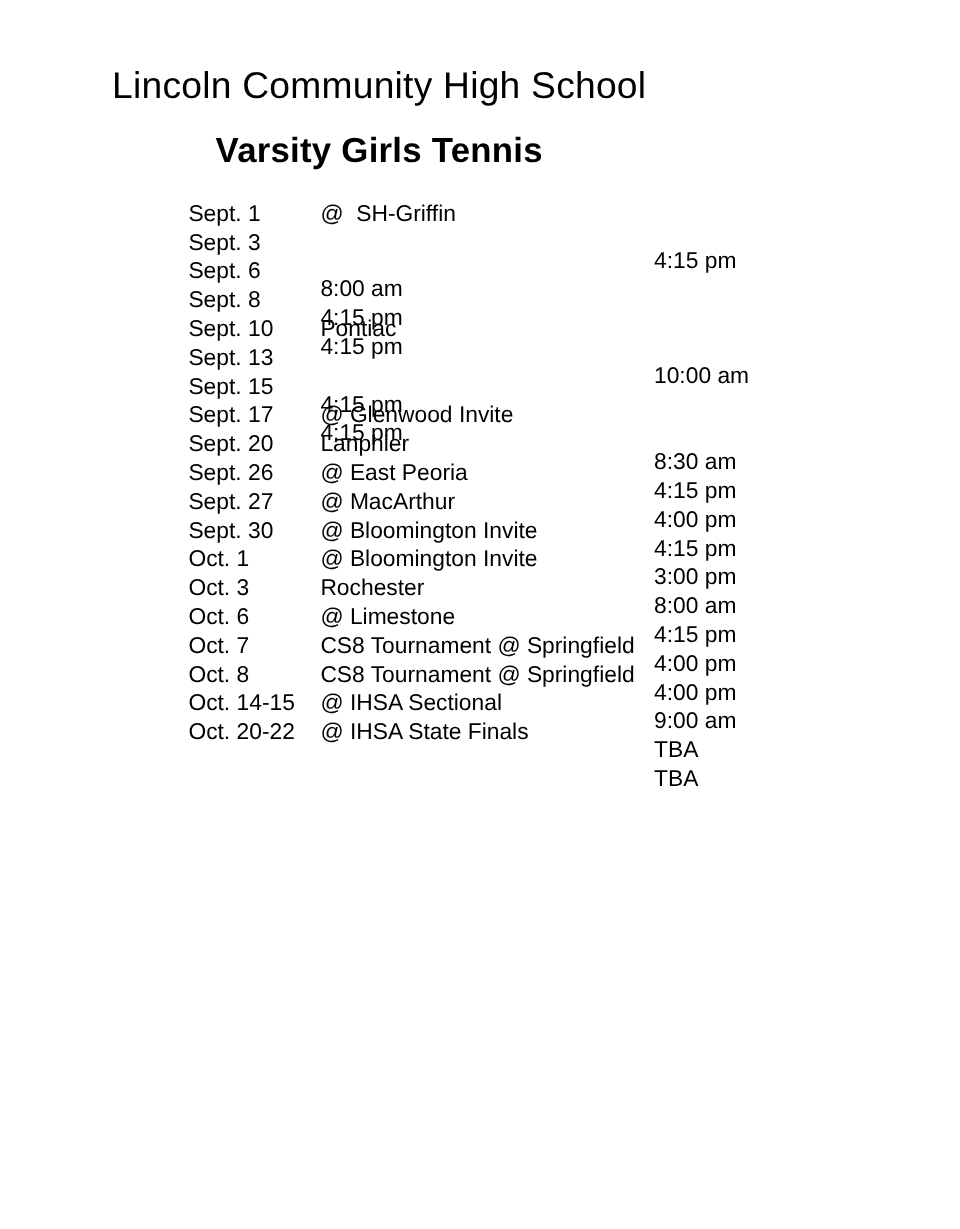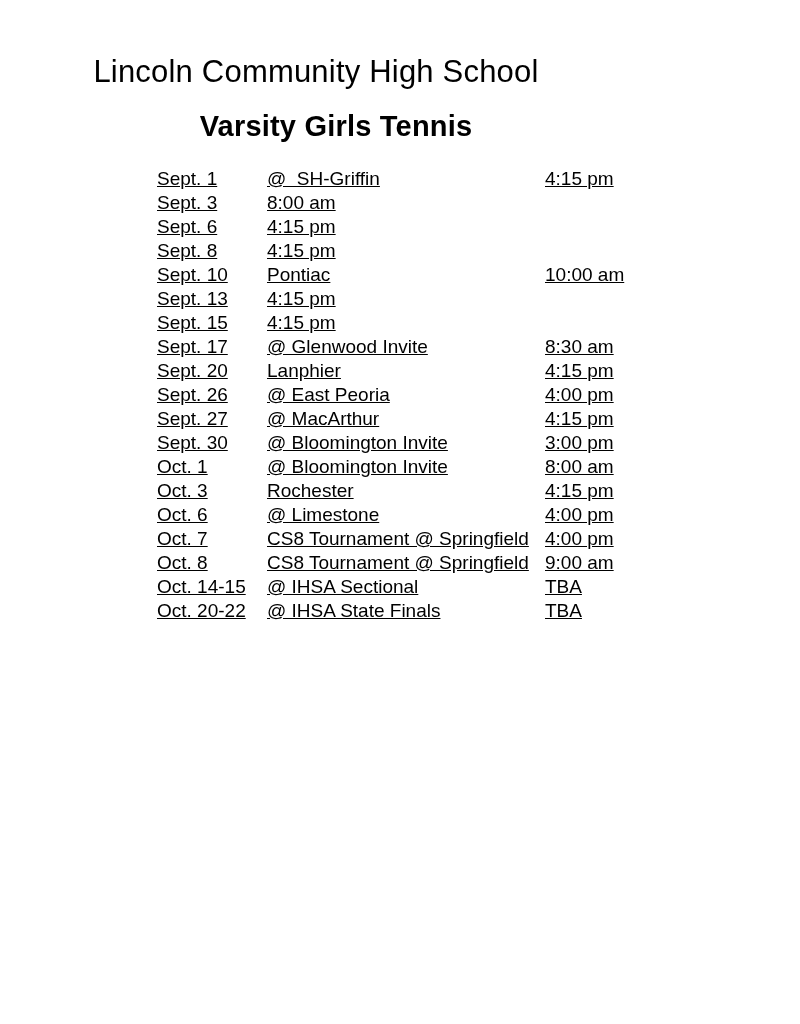--- a/index.html
+++ b/index.html
@@ -30,44 +30,43 @@
   .team-title {
     position: absolute;
     top: 110px;
     left: 0;
     width: 100%;
     text-align: center;
     font-size: 29px;
     font-weight: 700;
     margin: 0;
     letter-spacing: 0.2px;
-    padding-left: 20px;
   }
   .schedule {
     position: absolute;
     top: 167px;
     left: 157px;
   }
   .row {
     display: flex;
     height: 24px;
     line-height: 24px;
     font-size: 19px;
-    text-decoration: underline;
   }
   .cell-date {
     width: 110px;
     white-space: pre;
   }
   .cell-opponent {
     width: 278px;
     white-space: pre;
   }
   .cell-time {
     white-space: pre;
+    margin-top: 39px;
   }
 </style>
 </head>
 <body>
 
 <div class="page">
   <h1 class="school-title">Lincoln Community High School</h1>
   <h2 class="team-title">Varsity Girls Tennis</h2>
 
   <div class="schedule" id="schedule-table">

